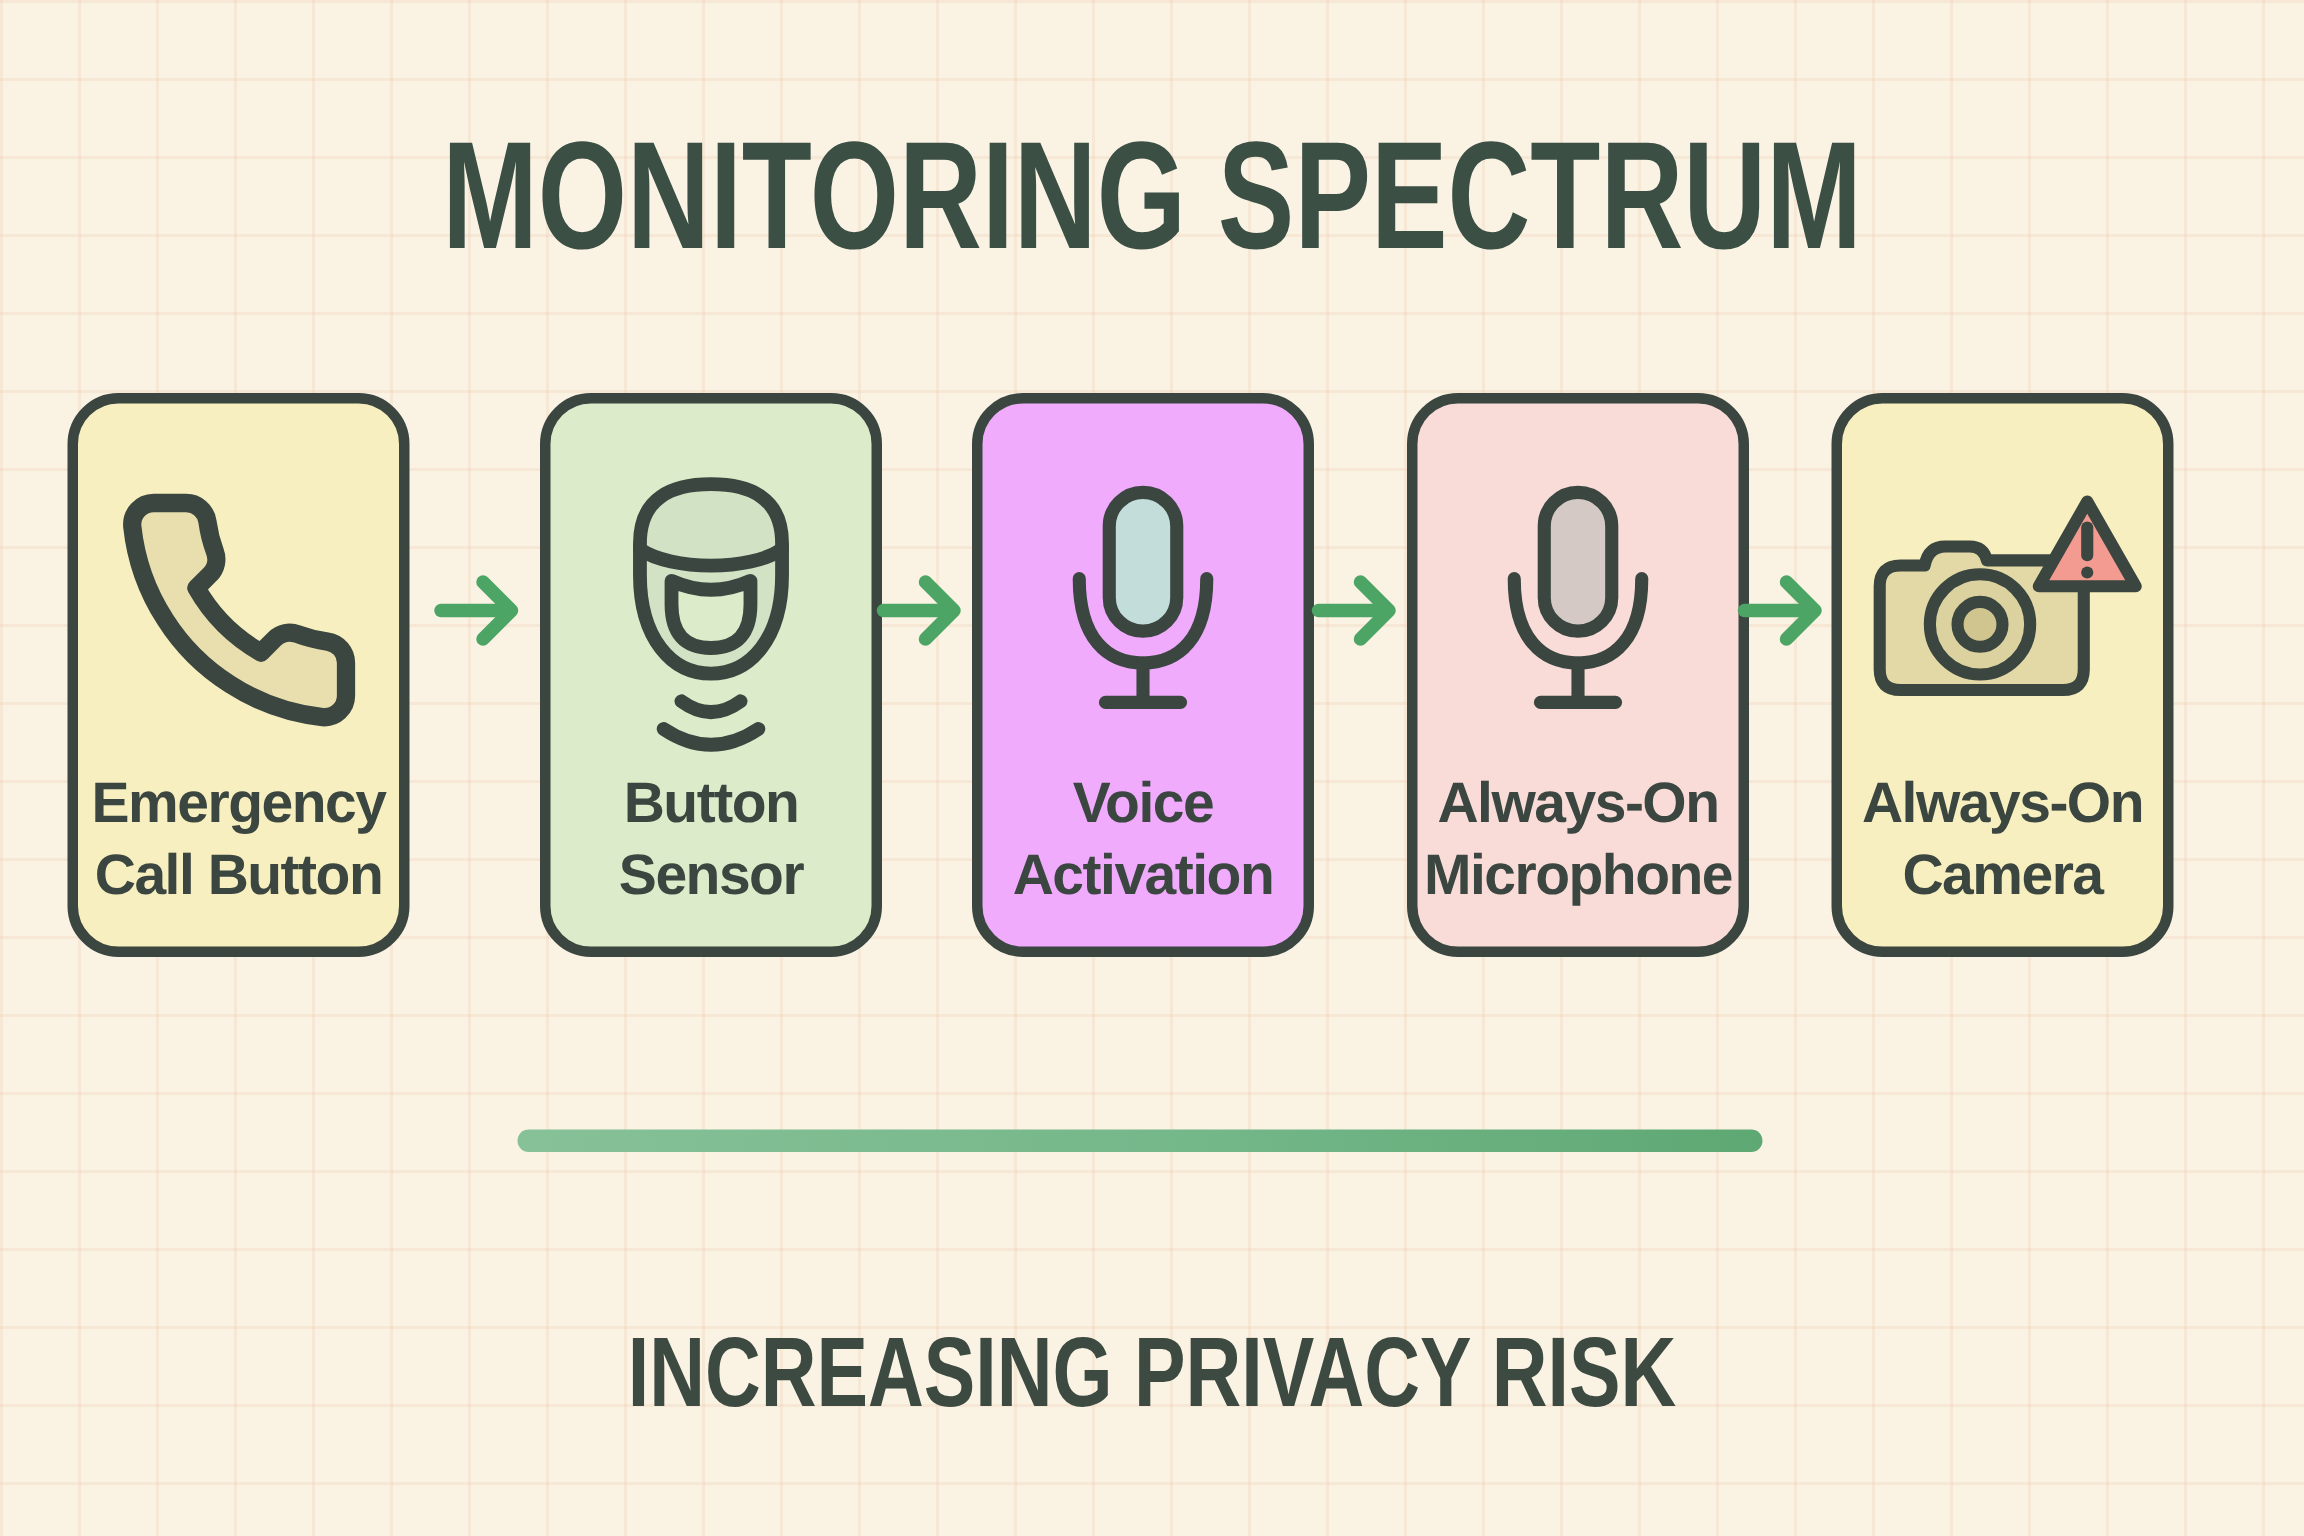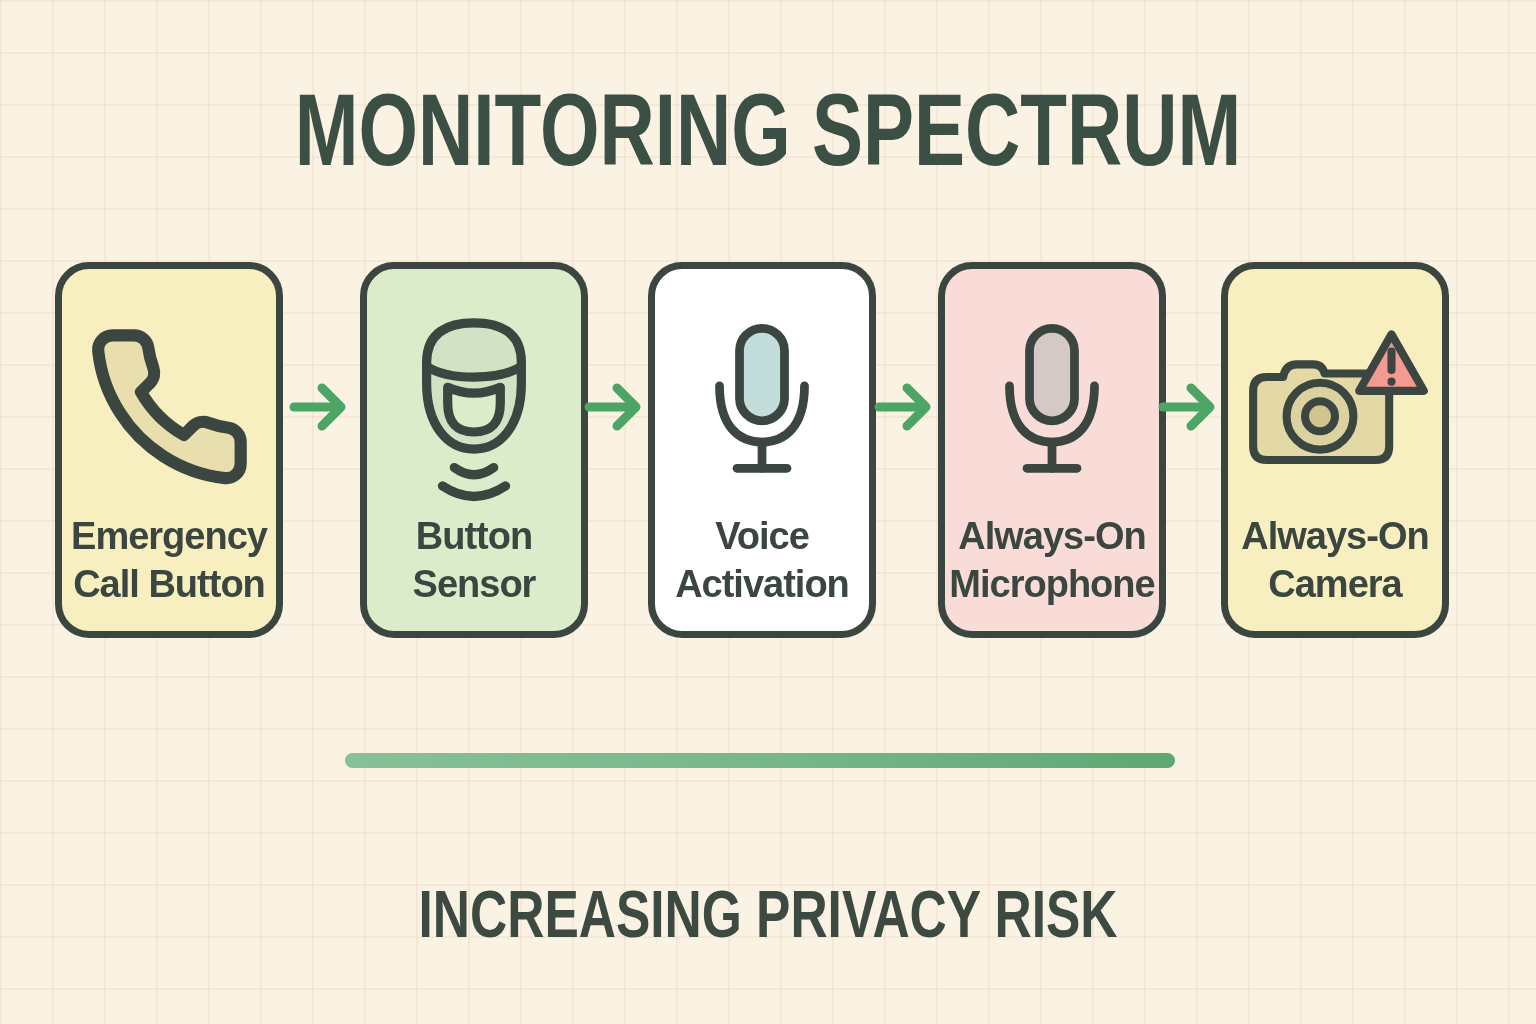--- a/index.html
+++ b/index.html
@@ -17,23 +17,23 @@
     text-align:center;margin:0;
     font-size:102px;font-weight:bold;color:#3c4f45;
     letter-spacing:0px;
     transform:scaleX(0.75);transform-origin:50% 50%;
     white-space:nowrap;
   }
   .card{
     position:absolute;top:262px;width:228px;height:376px;
     box-sizing:border-box;border:7px solid #3a463f;border-radius:34px;
   }
-  .card-1{left:55px;background:#f7efbf;}
+  .card-1{left:45px;background:#f7efbf;}
   .card-2{left:360px;background:#dcecca;}
-  .card-3{left:648px;background:#ffffff;}
+  .card-3{left:648px;background:#f0abfc;}
   .card-4{left:938px;background:#f9dcd8;}
   .card-5{left:1221px;background:#f7efbf;}
   .icon-wrap{
     position:absolute;top:18px;left:0;width:100%;height:240px;
     display:flex;align-items:center;justify-content:center;
   }
   .card-label{
     position:absolute;bottom:22px;left:0;width:100%;
     text-align:center;font-size:38px;font-weight:bold;line-height:1.26;
     color:#3a463f;white-space:pre-line;letter-spacing:-1px;

